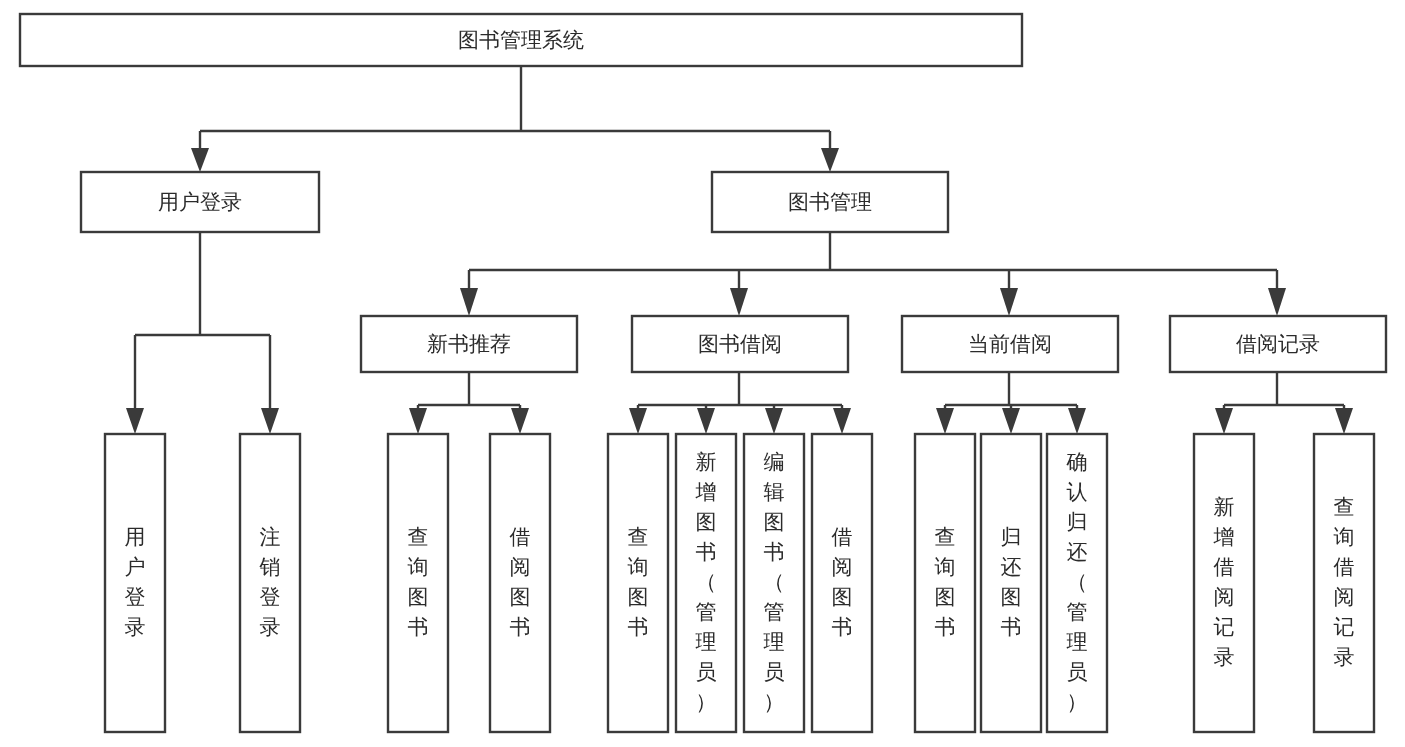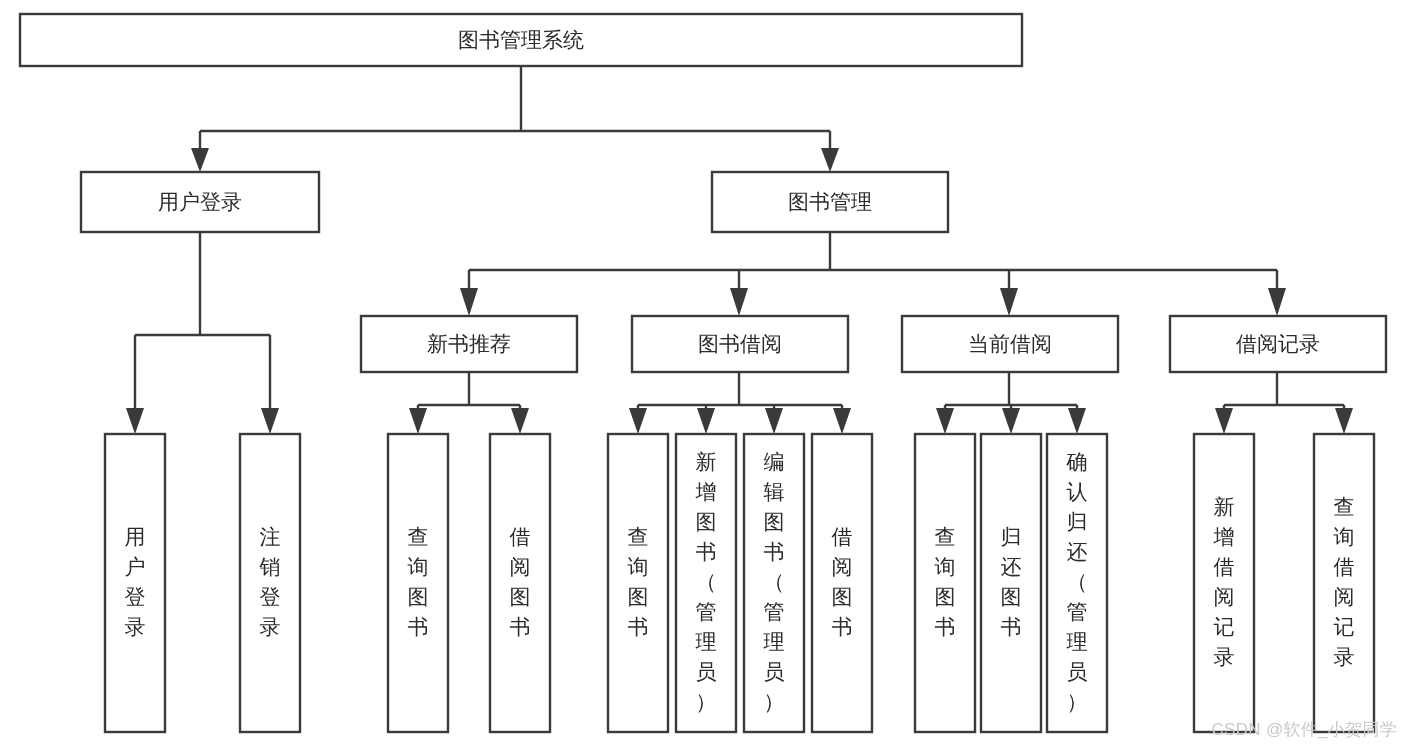--- a/index.html
+++ b/index.html
@@ -230,14 +230,13 @@
       <rect class="node-box" x="1194" y="434" width="60" height="298"></rect>
       <text class="node-label-vertical" x="1224" y="0"><tspan x="1224" y="514">新</tspan><tspan x="1224" y="544">增</tspan><tspan x="1224" y="574">借</tspan><tspan x="1224" y="604">阅</tspan><tspan x="1224" y="634">记</tspan><tspan x="1224" y="664">录</tspan></text>
     </g>
     <g>
       <rect class="node-box" x="1314" y="434" width="60" height="298"></rect>
       <text class="node-label-vertical" x="1344" y="0"><tspan x="1344" y="514">查</tspan><tspan x="1344" y="544">询</tspan><tspan x="1344" y="574">借</tspan><tspan x="1344" y="604">阅</tspan><tspan x="1344" y="634">记</tspan><tspan x="1344" y="664">录</tspan></text>
     </g>
 
   </svg>
 
-  <div class="watermark">CSDN @软件_小贺同学</div>
 </div>
 
 </body></html>

